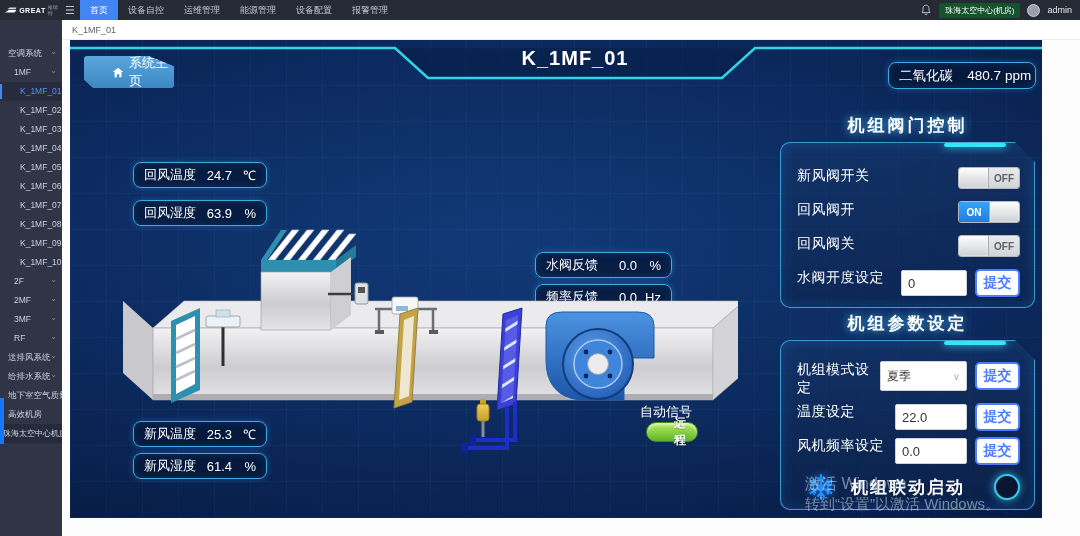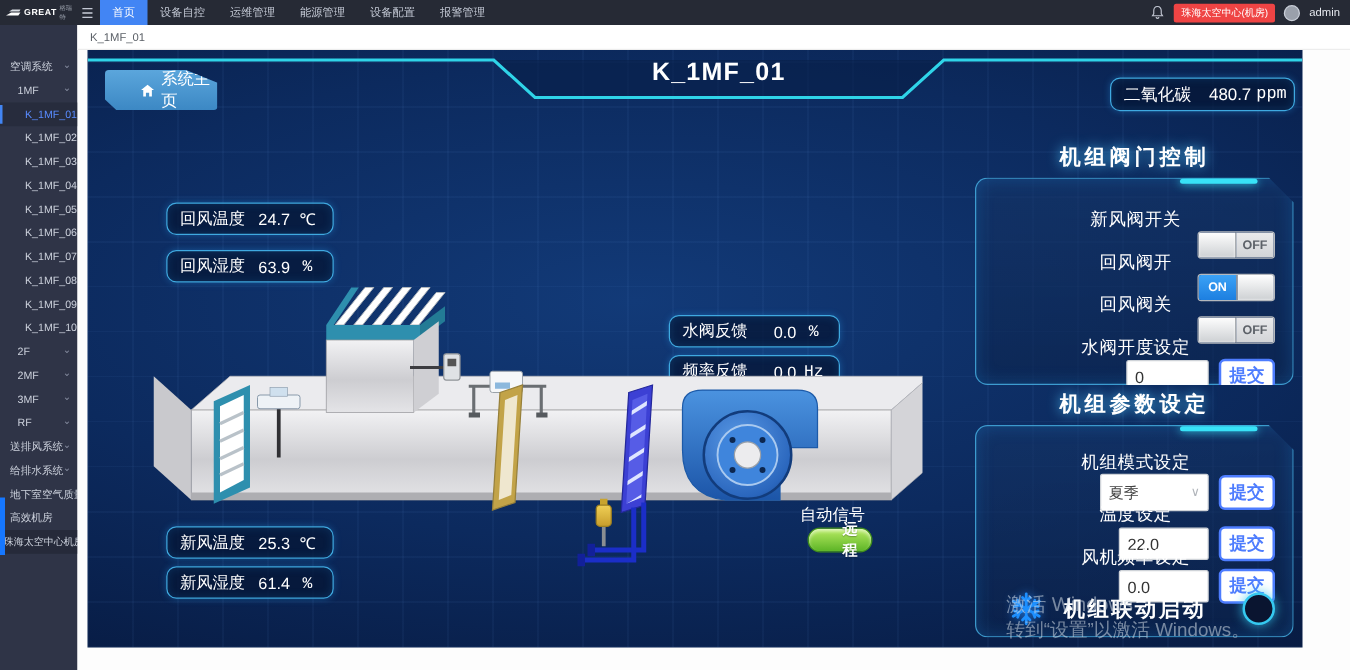--- a/index.html
+++ b/index.html
@@ -10,21 +10,21 @@
   .logo { width:60px; height:20px; display:flex; align-items:center; padding-left:4px; gap:2px; flex:0 0 auto; }
   .logo-swoosh { width:16px; height:10px; }
   .logo-txt { color:#fff; font-size:7px; font-weight:bold; letter-spacing:.5px; }
   .logo-sub { color:#9aa0ac; font-size:5px; }
   .hamburger { color:#c3c8d4; font-size:11px; width:20px; text-align:center; cursor:pointer; }
   .menu { display:flex; height:20px; }
   .menu-item { font-size:9px; color:#c3c8d4; padding:0 10px; line-height:20px; cursor:pointer; }
   .menu-item.active { background:#4285f4; color:#fff; }
   .topbar-right { margin-left:auto; display:flex; align-items:center; gap:7px; padding-right:8px; }
   .bell { width:12px; height:12px; }
-  .proj-badge { background:#ef4444; color:#fff; font-size:8px; padding:2px 6px; border-radius:2px; white-space:nowrap; }
+  .proj-badge { background:#14532d; color:#fff; font-size:8px; padding:2px 6px; border-radius:2px; white-space:nowrap; }
   .avatar { width:13px; height:13px; border-radius:50%; background:#9aa0ab; border:1px solid #c9ced8; }
   .admin-name { color:#e6e9ef; font-size:9px; }
 
   
   .layout { display:flex; height:516px; }
   .sidebar { width:62px; background:#30354a; background:#2f3447; position:relative; flex:0 0 auto; }
   .sb-list { list-style:none; padding-top:24px; }
   .sb-item { height:19px; line-height:19px; font-size:8.5px; color:#ccd1dc; position:relative; white-space:nowrap; cursor:pointer; }
   .lvl0 { padding-left:8px; } .lvl1 { padding-left:14px; } .lvl2 { padding-left:20px; }
   .sb-item.active { color:#598bff; background:#272c3d; }
@@ -47,40 +47,40 @@
   .main-title { position:absolute; left:505px; top:7px; transform:translateX(-50%); color:#fff; font-size:20px; font-weight:bold; letter-spacing:1px; }
 
   .home-btn { position:absolute; left:14px; top:16px; width:90px; height:32px; display:flex; align-items:center; justify-content:center; gap:5px;
     background:linear-gradient(#5ba6dc,#3c88c4); color:#fff; font-size:13px; cursor:pointer;
     clip-path:polygon(0 0, 72% 0, 100% 32%, 100% 100%, 10% 100%, 0 74%); border-radius:3px;padding-left:28px; }
   .home-ico { width:14px; height:13px; }
 
   .stat { position:absolute; height:26px; border:1px solid #3fa9e0; border-radius:8px;
     background:rgba(6,22,52,.74); box-shadow:0 0 6px rgba(40,150,230,.4), inset 0 0 8px rgba(40,150,230,.18);
     color:#fff; display:flex; align-items:center; padding:0 10px; font-size:13px; gap:4px; }
-  .stat .v { margin-left:auto; } .stat .u { width:20px; text-align:center;font-family:Liberation Mono, monospace; }
+  .stat .v { margin-left:auto; } .stat .u { width:20px; text-align:right; }
   .stat.co2 { width:148px; height:27px; font-size:13.5px; }
 
   .signal-label { position:absolute; left:570px; top:363px; color:#fff; font-size:13px; }
   .remote-pill { position:absolute; left:576px; top:382px; width:52px; height:20px; border-radius:10px;
     background:linear-gradient(#b8ec62,#5cb426); border:1.5px solid #3f8d1a; color:#fff; font-size:12px; font-weight:bold;
     display:flex; align-items:center; justify-content:center; text-shadow:0 1px 1px rgba(0,0,0,.3);
     box-shadow:inset 0 2px 3px rgba(255,255,255,.6);padding-left:27px; }
 
   .section-title { position:absolute; width:255px; left:710px; text-align:center; color:#fff; font-size:17px; font-weight:bold;
     letter-spacing:3px; text-shadow:0 0 10px rgba(80,200,255,.9); }
 
   .panel { position:absolute; left:710px; width:255px;
     background:linear-gradient(rgba(22,54,104,.55), rgba(12,35,75,.6));
     border:1px solid rgba(72,182,235,.8); border-radius:10px 0 10px 10px;
     box-shadow:inset 0 0 14px rgba(30,130,210,.3);
     clip-path:polygon(0 0, calc(100% - 20px) 0, 100% 20px, 100% 100%, 0 100%); }
   .panel::before { content:""; position:absolute; top:0; right:28px; width:62px; height:4px; background:#38e2f7;
     box-shadow:0 0 8px #38e2f7; border-radius:2px; }
-  .prow { position:absolute; left:16px; right:14px; display:flex; align-items:center;flex-direction:column; }
+  .prow { position:absolute; left:16px; right:14px; display:flex; align-items:flex-start; }
   .prow .lbl { font-size:14px; color:#fff; letter-spacing:.5px; }
   .ctrl { margin-left:auto; display:flex; align-items:center; }
 
   .toggle { width:62px; height:22px; border-radius:3px; display:flex; overflow:hidden; border:1px solid #b4b8bd; }
   .t-knob { width:50%; background:linear-gradient(#fefefe,#cdd0d3); box-shadow:inset 0 0 2px #fff; }
   .toggle.off .t-knob { border-right:1px solid #a8acb0; }
   .toggle.on  .t-knob { border-left:1px solid #a8acb0; }
   .t-label { width:50%; font-size:10px; font-weight:bold; color:#5c6168; display:flex; align-items:center; justify-content:center;
     background:linear-gradient(#e9eaec,#d2d4d7); }
   .toggle.on .t-label { background:linear-gradient(#3ba2f6,#1d7fe0); color:#fff; }

